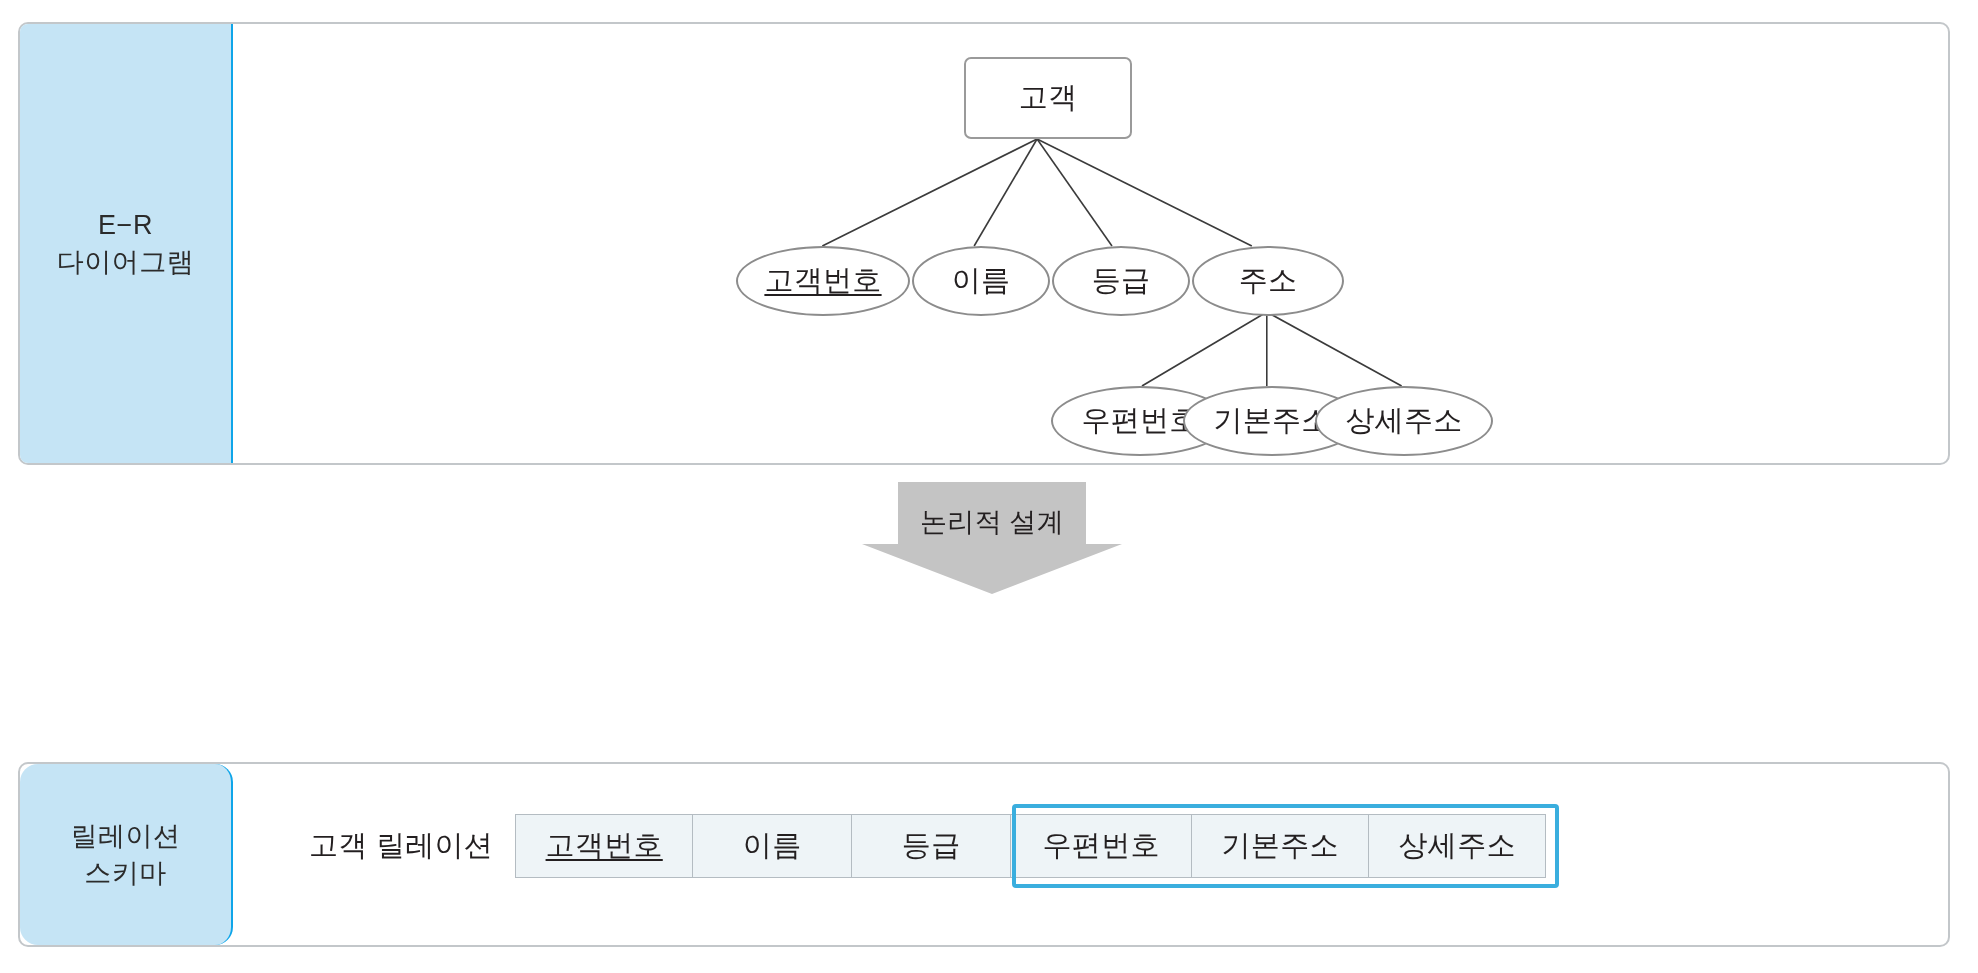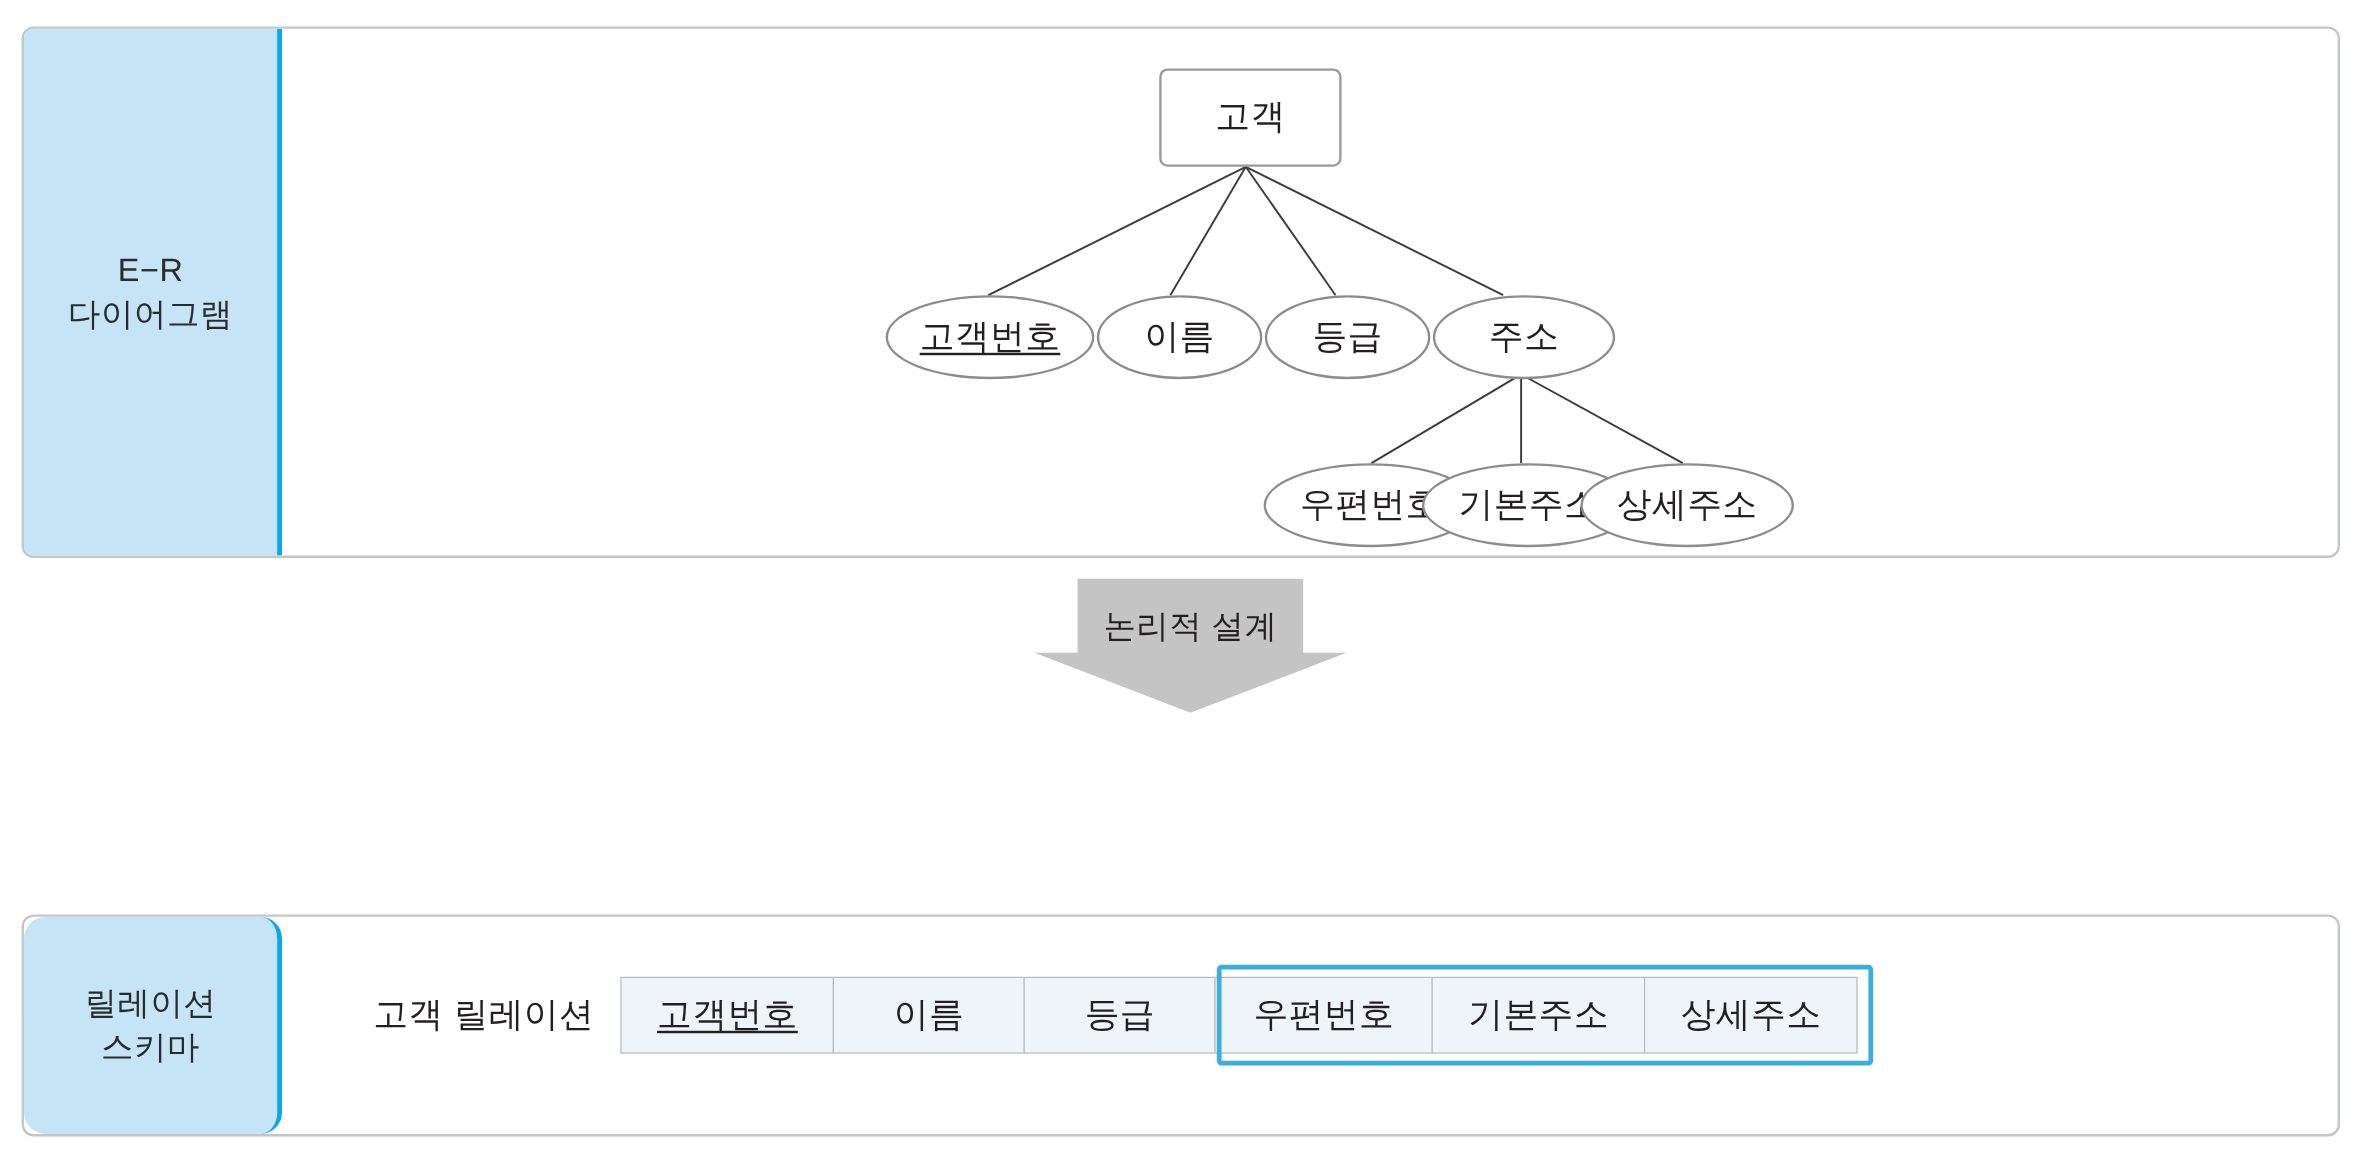--- a/index.html
+++ b/index.html
@@ -25,21 +25,21 @@
     background: #ffffff;
     display: flex;
     overflow: hidden;
   }
   #er-panel   { left: 18px;  top: 22px;  width: 1932px; height: 443px; }
   #rel-panel  { left: 18px;  top: 762px; width: 1932px; height: 185px; }
 
   .panel-label {
     flex: 0 0 auto;
     background: #c5e4f5;
-    border-right: 4px solid #0ea5e9;
+    border-right: 2px solid #0ea5e9;
     display: flex;
     align-items: center;
     justify-content: center;
     text-align: center;
     font-size: 27px;
     line-height: 1.34;
     letter-spacing: 0.5px;
     color: #2b2b2b;
     white-space: pre-line;
     font-weight: 400;
@@ -97,20 +97,21 @@
   #arrow-svg { position: absolute; left: 0; top: 0; }
   #arrow-label {
     position: absolute;
     left: 0;
     top: 22px;
     width: 260px;
     text-align: center;
     font-size: 27px;
     color: #231f20;
     letter-spacing: 0.4px;
+    font-family: Liberation Serif, serif;
   }
 
   
   #rel-row {
     position: absolute;
     left: 76px;
     top: 50px;
     display: flex;
     align-items: center;
   }
@@ -168,21 +169,21 @@
       <line x1="805" y1="115" x2="590" y2="222" stroke="#3b3b3b" stroke-width="1.6"></line>
       <line x1="805" y1="115" x2="742" y2="222" stroke="#3b3b3b" stroke-width="1.6"></line>
       <line x1="805" y1="115" x2="880" y2="222" stroke="#3b3b3b" stroke-width="1.6"></line>
       <line x1="805" y1="115" x2="1020" y2="222" stroke="#3b3b3b" stroke-width="1.6"></line>
 
       <line x1="1035" y1="288" x2="910" y2="362" stroke="#3b3b3b" stroke-width="1.6"></line>
       <line x1="1035" y1="288" x2="1035" y2="362" stroke="#3b3b3b" stroke-width="1.6"></line>
       <line x1="1035" y1="288" x2="1170" y2="362" stroke="#3b3b3b" stroke-width="1.6"></line>
     </svg>
 
-    <div class="er-node er-entity" style="left:731px; top:33px; width:152px; height:82px;">
+    <div class="er-node er-entity" style="left:731px; top:33px; width:168px; height:82px;">
       <span>고객</span>
     </div>
 
     <div class="er-node er-attr" style="left:503px; top:222px; width:174px; height:70px;">
       <span class="pk">고객번호</span>
     </div>
 
     <div class="er-node er-attr" style="left:679px; top:222px; width:138px; height:70px;">
       <span>이름</span>
     </div>

